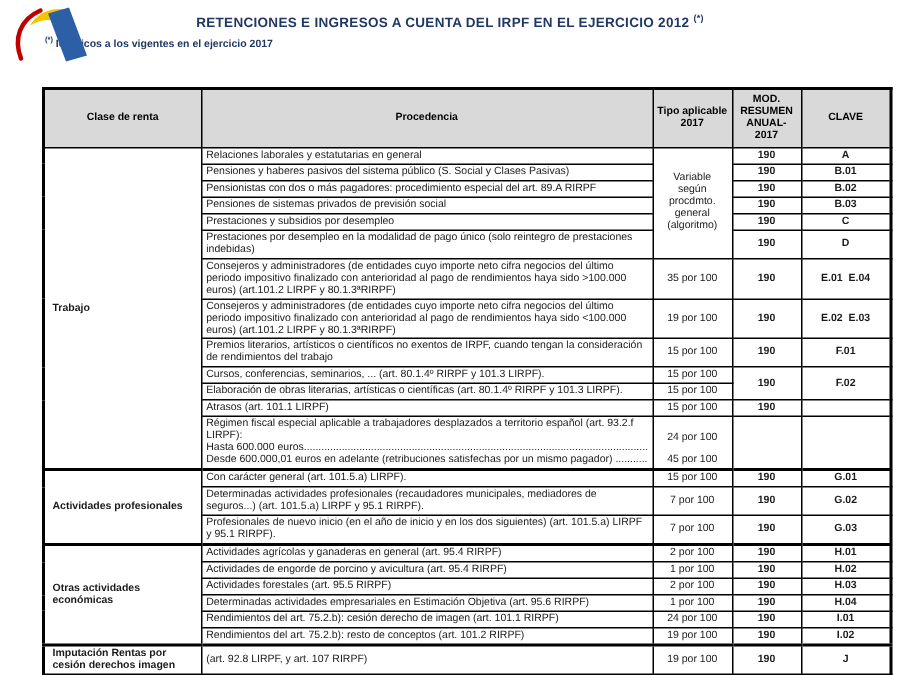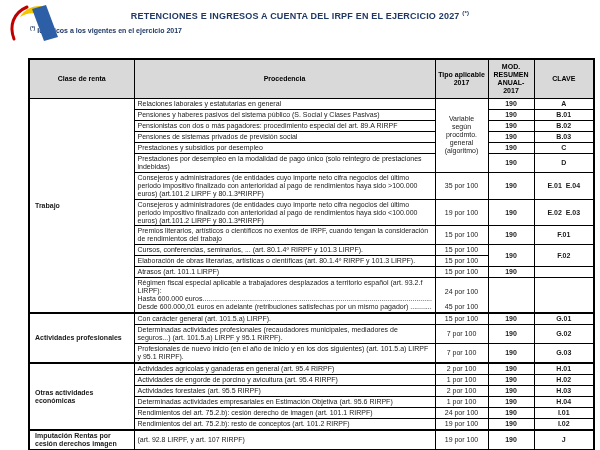--- a/index.html
+++ b/index.html
@@ -43,21 +43,21 @@
 <body>
 
 <div class="header">
   <div class="logo">
     <svg width="58" height="42" viewBox="0 0 58 42" aria-hidden="true">
       <path d="M6 37 C 1 24, 5 11, 19 5" fill="none" stroke="#c00000" stroke-width="3" stroke-linecap="round"></path>
       <path d="M12 15 C 17 6, 28 2, 38 5 L 33 13 C 26 10, 18 11, 12 15 Z" fill="#f2c500"></path>
       <polygon points="24,7 38,3 50,35 36,39" fill="#2d5fa6"></polygon>
     </svg>
   </div>
-  <div class="title"><span>RETENCIONES E INGRESOS A CUENTA DEL IRPF EN EL EJERCICIO 2027</span>&nbsp;<sup>(*)</sup></div>
+  <div class="title"><span>RETENCIONES E INGRESOS A CUENTA DEL IRPF EN EL EJERCICIO 2012</span>&nbsp;<sup>(*)</sup></div>
   <div class="note"><sup>(*)</sup> <span>Idénticos a los vigentes en el ejercicio 2017</span></div>
 </div>
 
 <table>
   <colgroup>
     <col style="width:105px">
       <col style="width:301px">
       <col style="width:53px">
       <col style="width:46px">
       <col style="width:60px">

